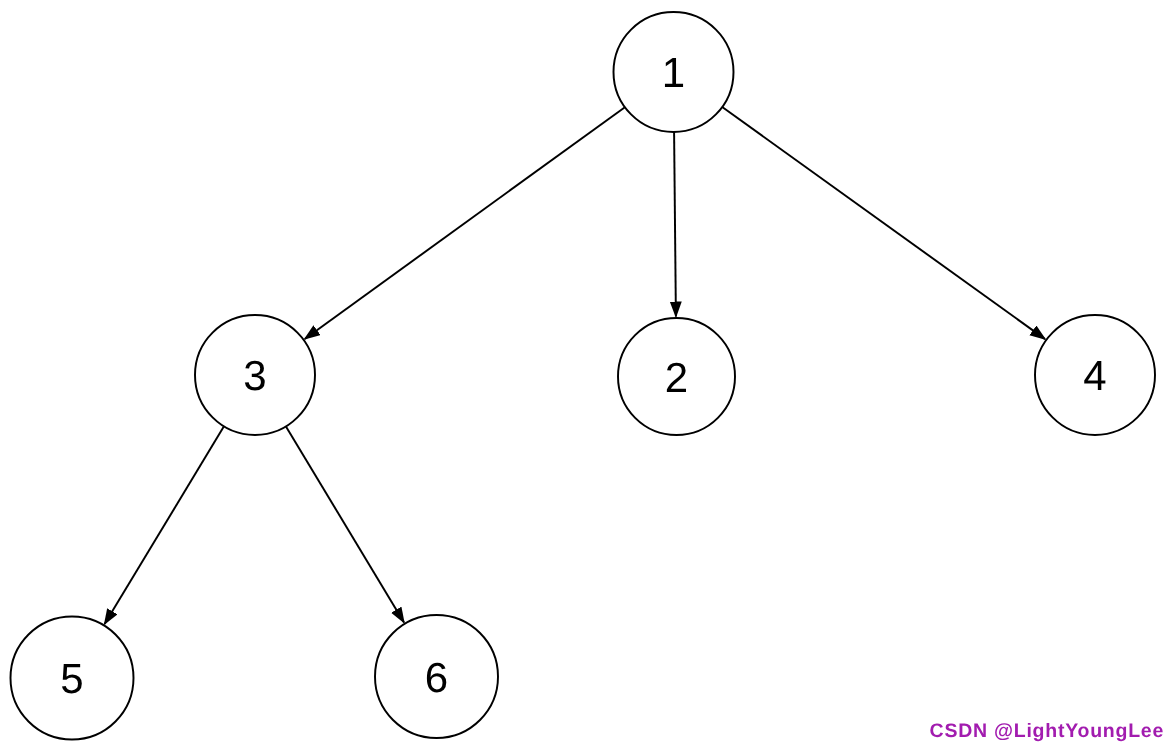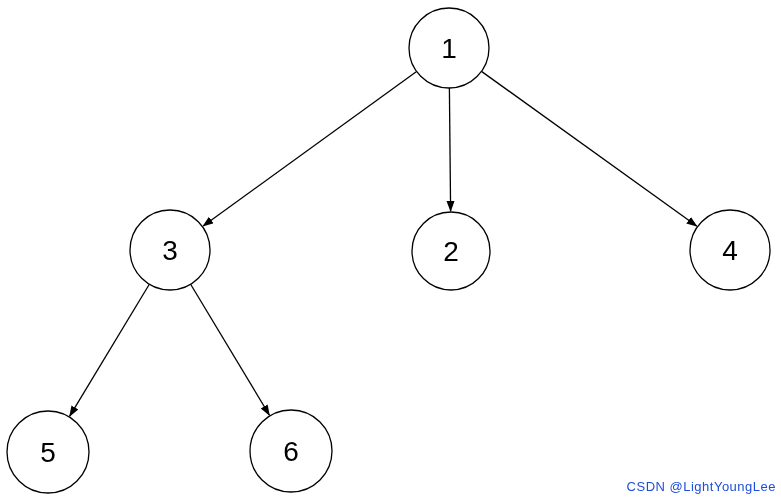--- a/index.html
+++ b/index.html
@@ -74,14 +74,14 @@
         <g>
           <circle cx="48" cy="452" r="41" fill="#ffffff" stroke="#000000" stroke-width="1.3"></circle>
           <text x="48" y="452" dy="0.36em" text-anchor="middle" fill="#000000" class="node-label">5</text>
         </g>
         <g>
           <circle cx="291" cy="451" r="41" fill="#ffffff" stroke="#000000" stroke-width="1.3"></circle>
           <text x="291" y="451" dy="0.36em" text-anchor="middle" fill="#000000" class="node-label">6</text>
         </g>
       </g>
   </svg>
-  <div class="watermark" style="color: #1d4ed8;">CSDN @LightYoungLee</div>
+  <div class="watermark" style="color: #a21caf; font-weight: bold;">CSDN @LightYoungLee</div>
 </div>
 
 </body></html>

